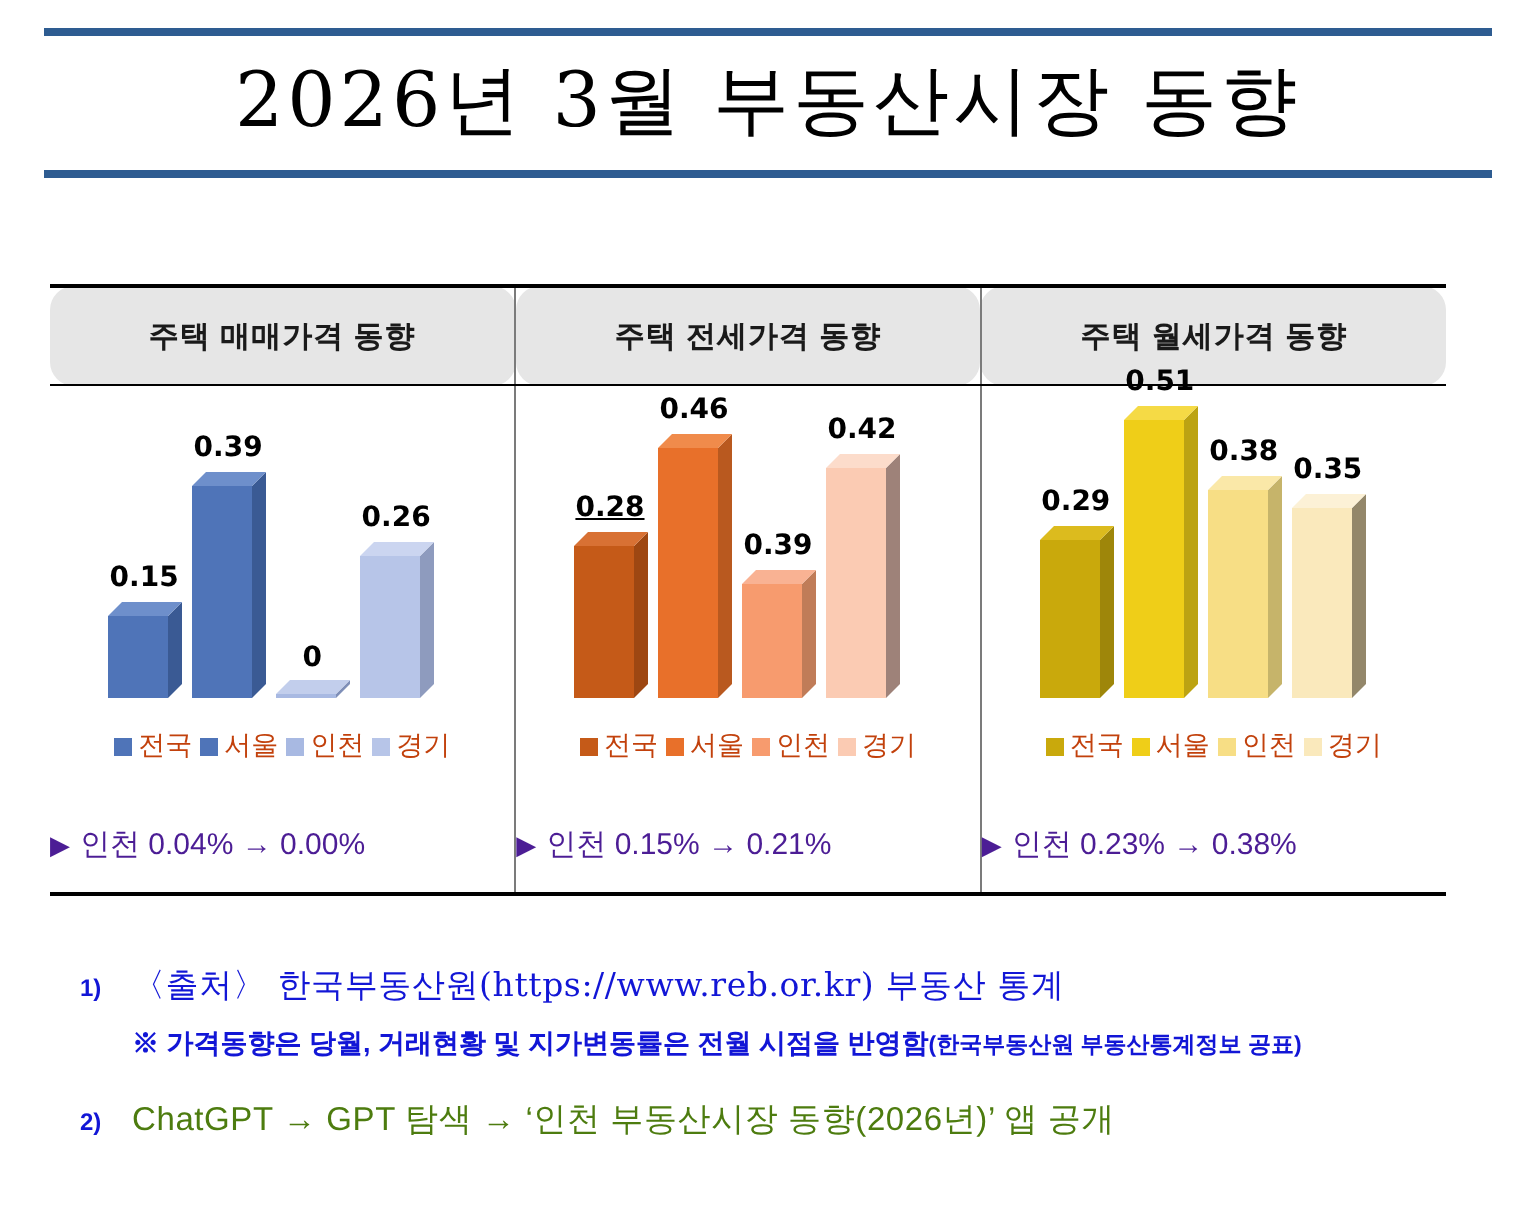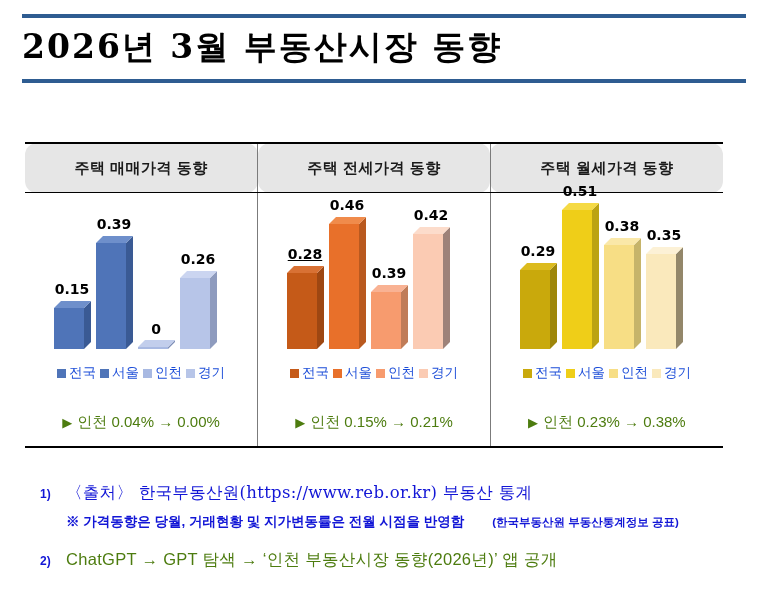--- a/index.html
+++ b/index.html
@@ -22,23 +22,24 @@
     left: 22px;
     top: 14px;
     width: 724px;
   }
   .title-rule {
     height: 4px;
     background: #2E5C91;
     width: 100%;
   }
   #page-title {
+    text-align: center;
     font-family: "DejaVu Serif", "Liberation Serif", serif;
-    font-weight: bold;
-    font-size: 33px;
+    font-weight: normal;
+    font-size: 38px;
     letter-spacing: 2px;
     color: #000000;
     padding: 7px 0 9px 0;
     white-space: nowrap;
   }
 
   
   #trend-table {
     position: absolute;
     left: 25px;
@@ -62,23 +63,23 @@
     color: #1a1a1a;
     letter-spacing: 0.5px;
     border-radius: 12px;
   }
   .hdr-row td + td { border-left: 1px solid #7b7b7b; }
   .chart-row td { height: 205px; border-bottom: none; }
   .chart-row td + td { border-left: 1px solid #7b7b7b; }
   .note-row td {
     height: 48px;
     border-bottom: 2px solid #000000;
-    text-align: center;
+    text-align: left;
     font-size: 15px;
-    color: #4d7c0f;
+    color: #4c1d95;
     white-space: nowrap;
   }
   .note-row td + td { border-left: 1px solid #7b7b7b; }
   .note-marker { font-size: 13px; margin-right: 5px; }
 
   
   .chart {
     position: relative;
     width: 100%;
     height: 205px;
@@ -142,21 +143,21 @@
   
   .legend {
     position: absolute;
     left: 0; right: 0;
     bottom: 16px;
     display: flex;
     justify-content: center;
     align-items: center;
     gap: 4px;
     font-size: 13.5px;
-    color: #1d4ed8;
+    color: #c2410c;
   }
   .legend-item { display: flex; align-items: center; gap: 3px; }
   .legend-swatch { width: 9px; height: 9px; display: inline-block; }
 
   
   #footnotes {
     position: absolute;
     left: 40px;
     top: 482px;
     width: 700px;
@@ -176,21 +177,21 @@
     letter-spacing: 0.3px;
     font-family: "DejaVu Serif", "Liberation Serif", serif;
   }
   .fn-star-line {
     margin: 9px 0 0 26px;
     font-size: 13.5px;
     font-weight: bold;
     color: #1216D6;
     white-space: nowrap;
   }
-  .fn-star-line .paren { font-size: 11.5px; padding-left: 28px; }
+  .fn-star-line .paren { font-size: 11.5px; }
   .fn2-wrap { margin-top: 18px; }
   .fn2 {
     font-size: 16.5px;
     color: #4d7c0f;
     letter-spacing: 0.3px;
     font-family: Liberation Sans, sans-serif;
   }
 </style>
 </head>
 <body>

